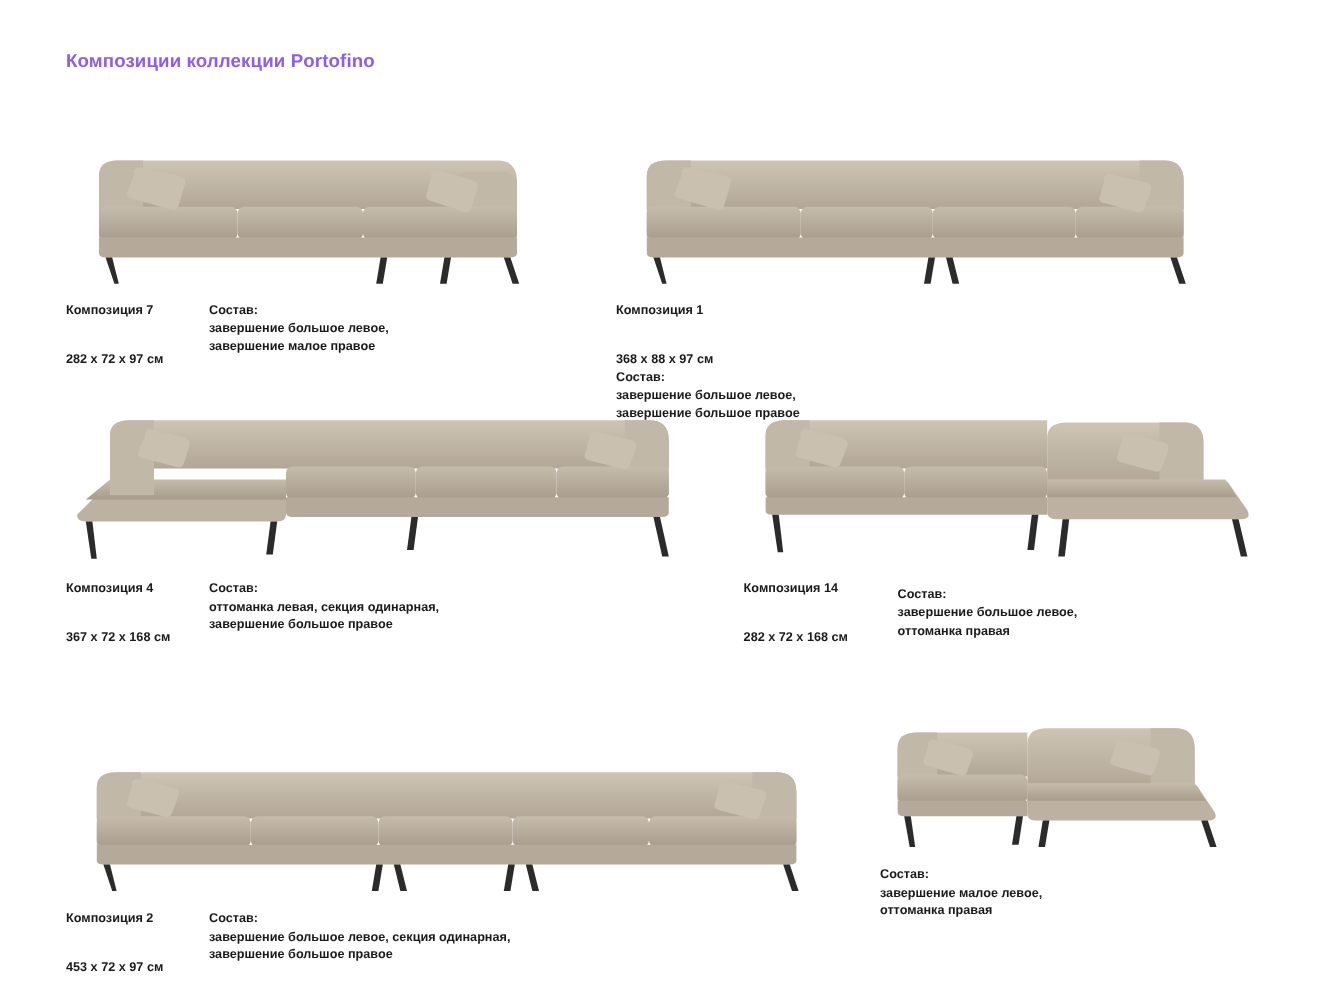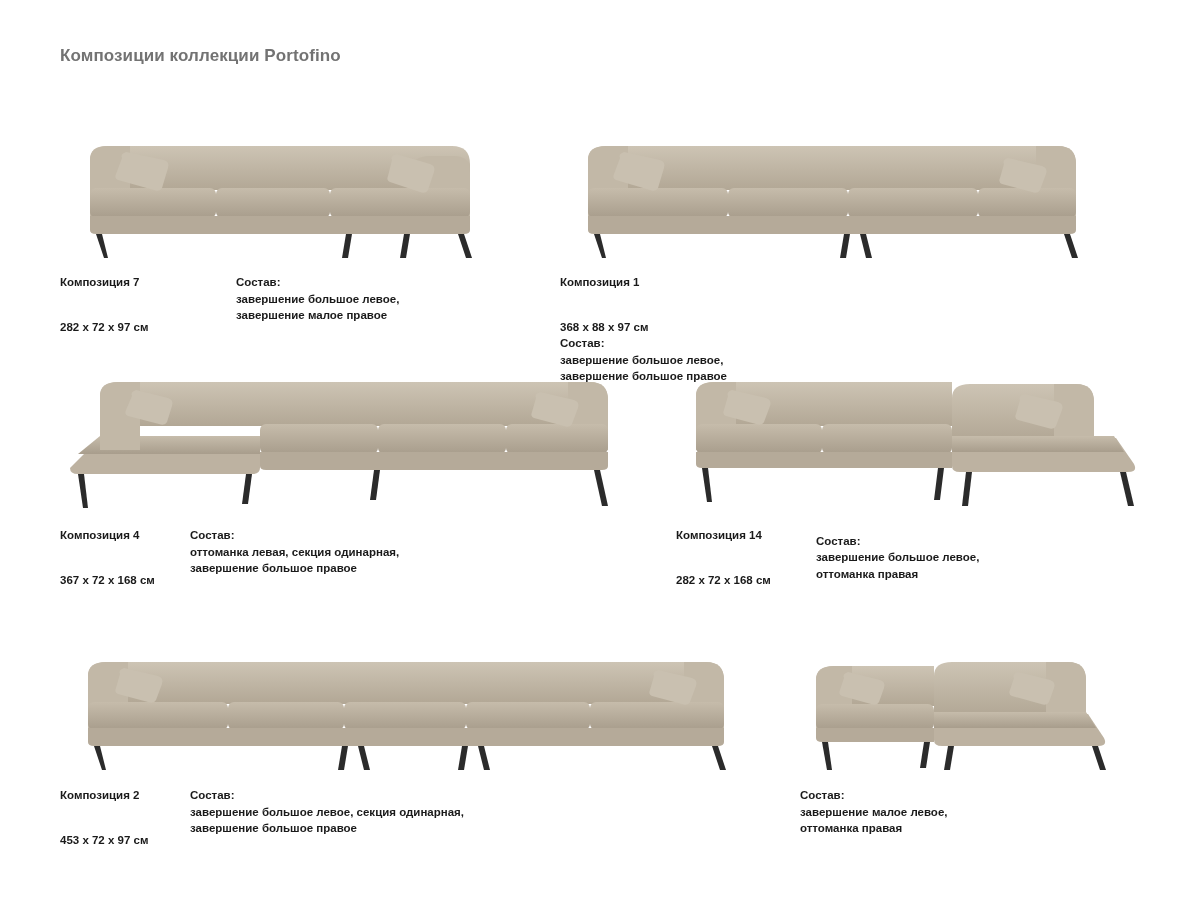--- a/index.html
+++ b/index.html
@@ -14,21 +14,21 @@
     position: relative;
     width: 1200px; height: 900px;
     overflow: hidden;
   }
   .page-title {
     position: absolute;
     left: 60px; top: 46px;
     font-size: 17px;
     font-weight: bold;
     letter-spacing: 0.1px;
-    color: #737373;
+    color: #8b5cf6;
   }
 
   
   .comp {
     position: absolute;
   }
   .figure {
     position: relative;
     width: 100%;
   }
@@ -89,21 +89,21 @@
 
         <path d="M62 28 Q60 24 66 22 L104 30 Q110 32 108 38 L102 58 Q100 62 94 60 L58 50 Q54 48 56 44 Z" fill="#c9c0b0"></path>
         <path d="M332 30 Q330 26 336 24 L370 34 Q376 36 374 42 L368 60 Q366 64 360 62 L330 52 Q326 50 328 46 Z" fill="#c9c0b0"></path>
 
         <path d="M36 104 L42 104 L48 128 L44 128 Z" fill="#2b2b2b"></path>
         <path d="M286 104 L292 104 L288 128 L282 128 Z" fill="#2b2b2b"></path>
         <path d="M398 104 L404 104 L412 128 L406 128 Z" fill="#2b2b2b"></path>
         <path d="M344 104 L350 104 L346 128 L340 128 Z" fill="#2b2b2b"></path>
       </svg>
     </div>
-    <div class="caption" style="margin-top:14px;gap:46px;">
+    <div class="caption" style="margin-top:14px;">
       <div class="cap-left" style="width:130px;">
         <span class="cap-name">Композиция 7</span>
         <span class="cap-dims">282 x 72 x 97 см</span>
       </div>
       <div class="cap-right">
         <span class="lbl">Состав:</span><br>
         <span class="txt">завершение большое левое,</span><br>
         <span class="txt">завершение малое правое</span>
       </div>
     </div>
@@ -239,21 +239,21 @@
         <span class="cap-dims">282 x 72 x 168 см</span>
       </div>
       <div class="cap-right">
         <span class="lbl">Состав:</span><br>
         <span class="txt">завершение большое левое,</span><br>
         <span class="txt">оттоманка правая</span>
       </div>
     </div>
   </div>
 
-  <div class="comp" style="left:60px; top:648px; width:680px;">
+  <div class="comp" style="left:60px; top:688px; width:680px;">
     <div class="figure">
       <svg width="680" height="125" viewBox="0 0 680 125">
         <defs>
           <linearGradient id="g5a" x1="0" y1="0" x2="0" y2="1">
             <stop offset="0%" stop-color="#cdc4b4"></stop>
               <stop offset="100%" stop-color="#b2a795"></stop>
           </linearGradient>
           <linearGradient id="g5b" x1="0" y1="0" x2="0" y2="1">
             <stop offset="0%" stop-color="#c6bcab"></stop>
               <stop offset="100%" stop-color="#a89d8c"></stop>

